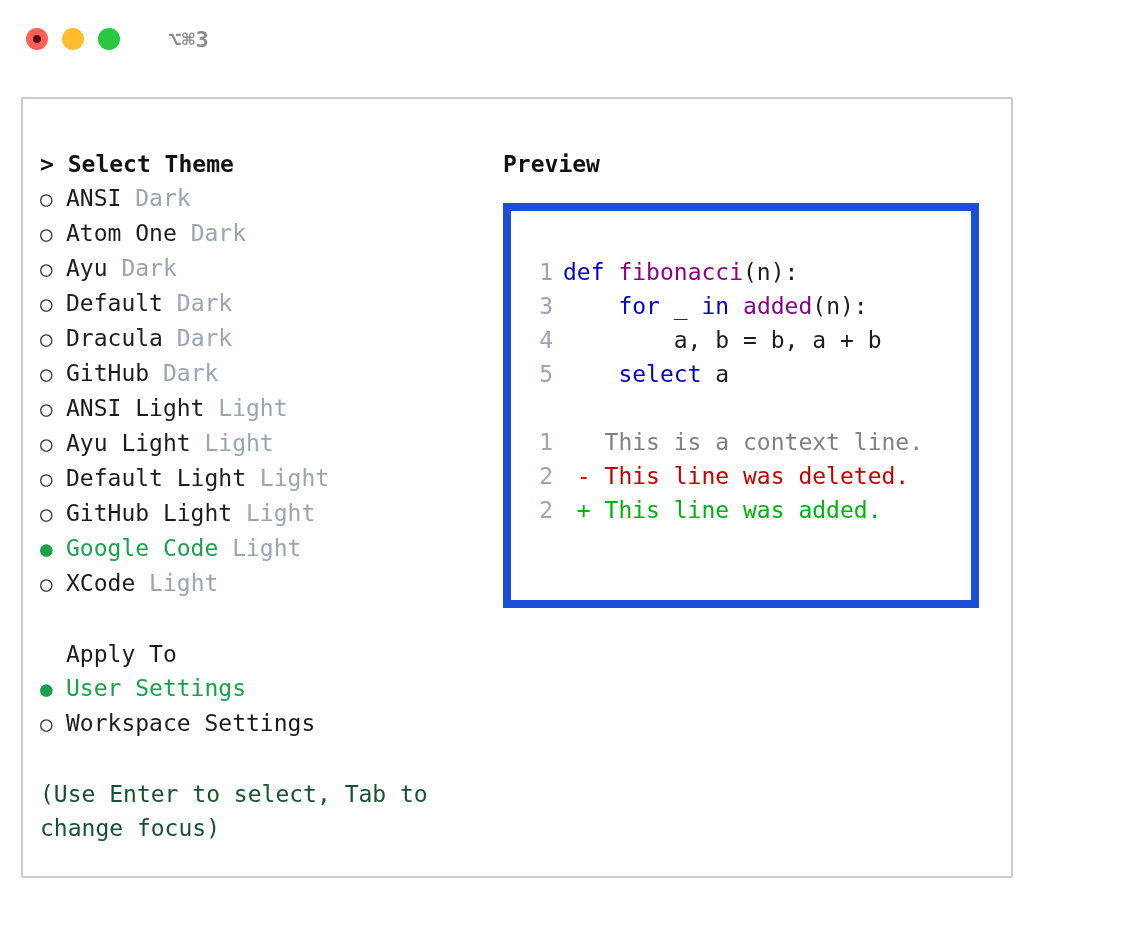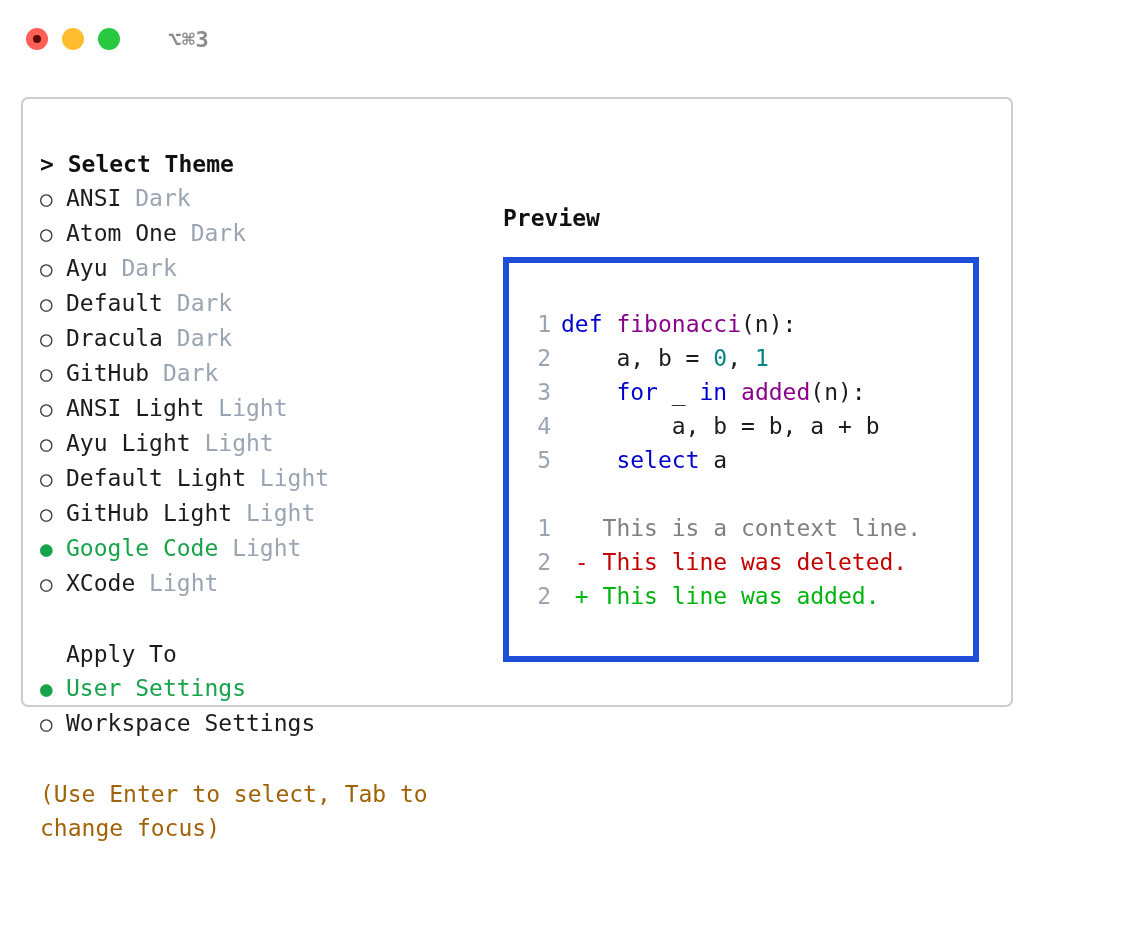--- a/index.html
+++ b/index.html
@@ -57,23 +57,23 @@
     letter-spacing: 0.5px;
     white-space: pre;
   }
 
   
   .panel {
     position: absolute;
     left: 21px;
     top: 97px;
     width: 992px;
-    height: 610px;
+    height: 781px;
     border: 2px solid #c9ccd1;
-    border-radius: 7px;
+    border-radius: 2px;
     box-sizing: border-box;
     background: #ffffff;
   }
   .panel-inner {
     position: absolute;
     left: 0; top: 0;
     width: 100%;
     height: 100%;
     display: flex;
   }
@@ -117,38 +117,37 @@
     font-size: 23px;
     color: #1c1c1c;
     line-height: 34px;
     padding-left: 26px;
     white-space: pre;
   }
 
   .hint {
     margin-top: 36px;
     font-size: 23px;
-    color: #a16207;
+    color: #14532d;
     line-height: 34px;
     width: 400px;
     white-space: pre-wrap;
   }
 
   
   .right-col {
-    padding: 76px 0 0 0;
+    padding: 48px 0 0 0;
     box-sizing: border-box;
     flex: 1;
-    margin-top: 26px;
   }
   .preview-box {
     margin-top: 22px;
     width: 476px;
     height: 405px;
-    border: 6px solid #1d4ed8;
+    border: 8px solid #1d4ed8;
     box-sizing: border-box;
     background: #ffffff;
     padding: 44px 0 0 16px;
   }
   .code-line {
     font-size: 23px;
     line-height: 34px;
     white-space: pre;
   }
   .ln {
@@ -208,21 +207,20 @@
         </div>
 
       <div class="hint">(Use Enter to select, Tab to change focus)</div>
     </div>
 
     <div class="right-col">
       <div class="col-header">Preview</div>
       <div class="preview-box">
         <div id="code-block">
             <div class="code-line"><span class="ln">1</span><span class="kw">def </span><span class="fn">fibonacci</span><span class="plain">(n):</span></div>
-            <div class="code-line"><span class="ln">2</span><span class="plain">    a, b = </span><span class="num">0</span><span class="plain">, </span><span class="num">1</span></div>
             <div class="code-line"><span class="ln">3</span><span class="plain">    </span><span class="kw">for</span><span class="plain"> _ </span><span class="kw">in</span><span class="plain"> </span><span class="fn">added</span><span class="plain">(n):</span></div>
             <div class="code-line"><span class="ln">4</span><span class="plain">        a, b = b, a + b</span></div>
             <div class="code-line"><span class="ln">5</span><span class="plain">    </span><span class="kw">select</span><span class="plain"> a</span></div>
           </div>
         <div class="blank-line"></div>
         <div id="diff-block">
             <div class="code-line"><span class="ln">1</span><span class="ctx">   This is a context line.</span></div>
             <div class="code-line"><span class="ln">2</span><span class="del"> - This line was deleted.</span></div>
             <div class="code-line"><span class="ln">2</span><span class="add"> + This line was added.</span></div>
           </div>

